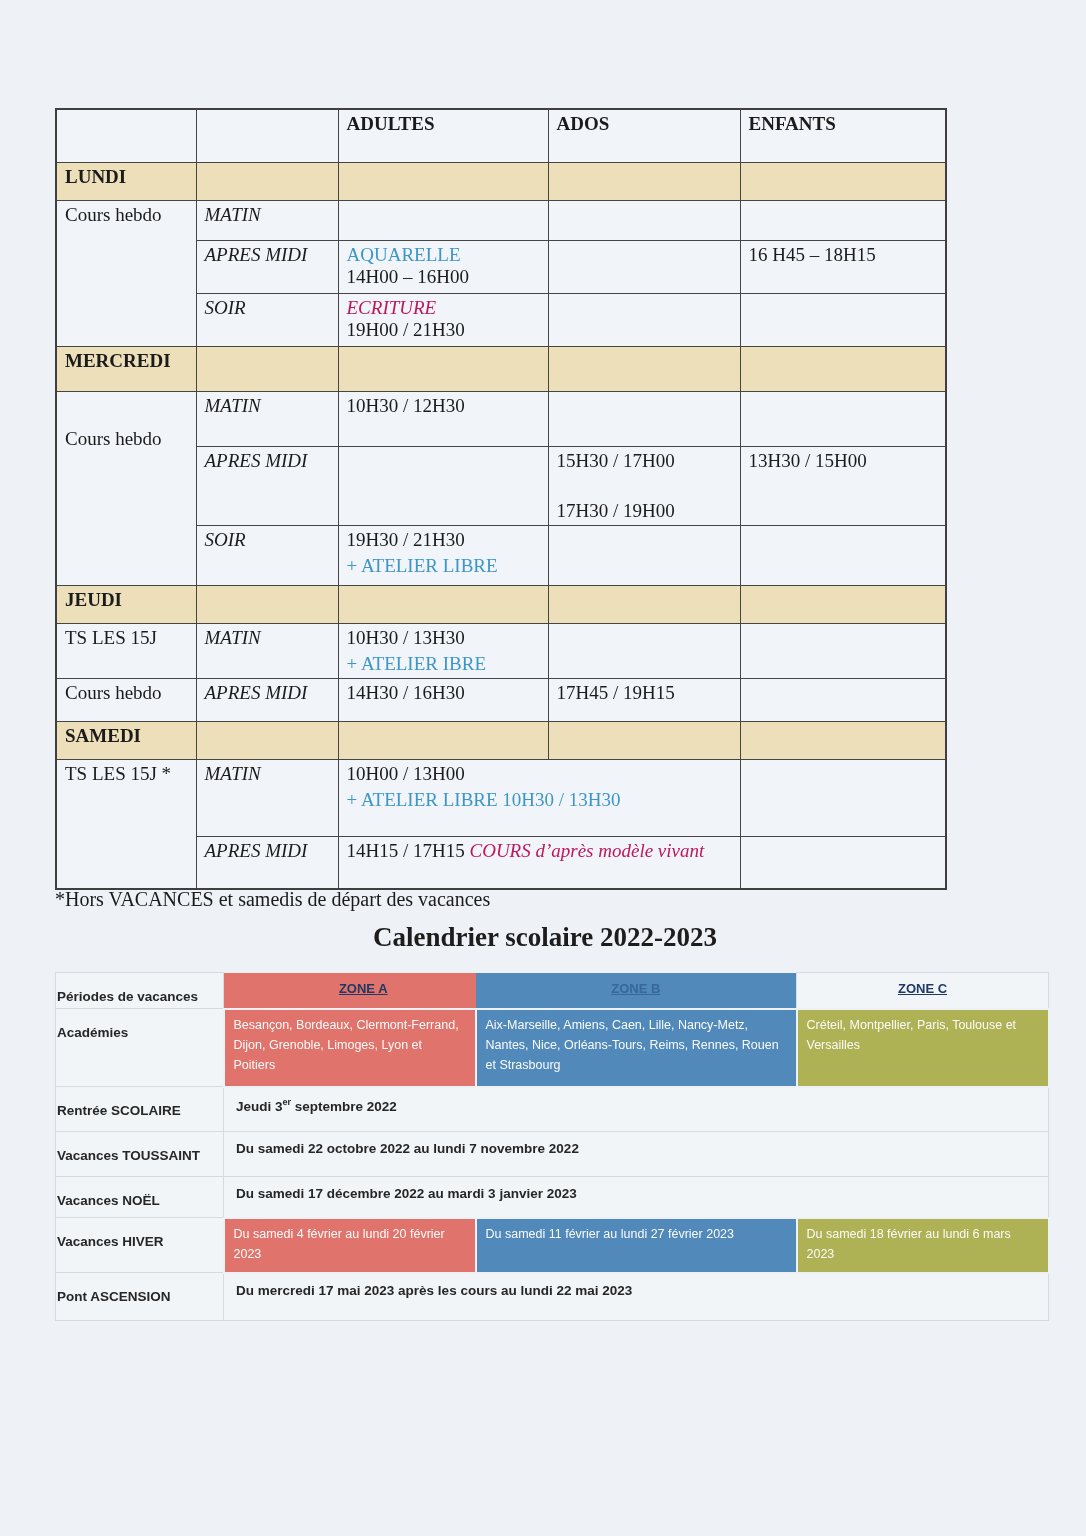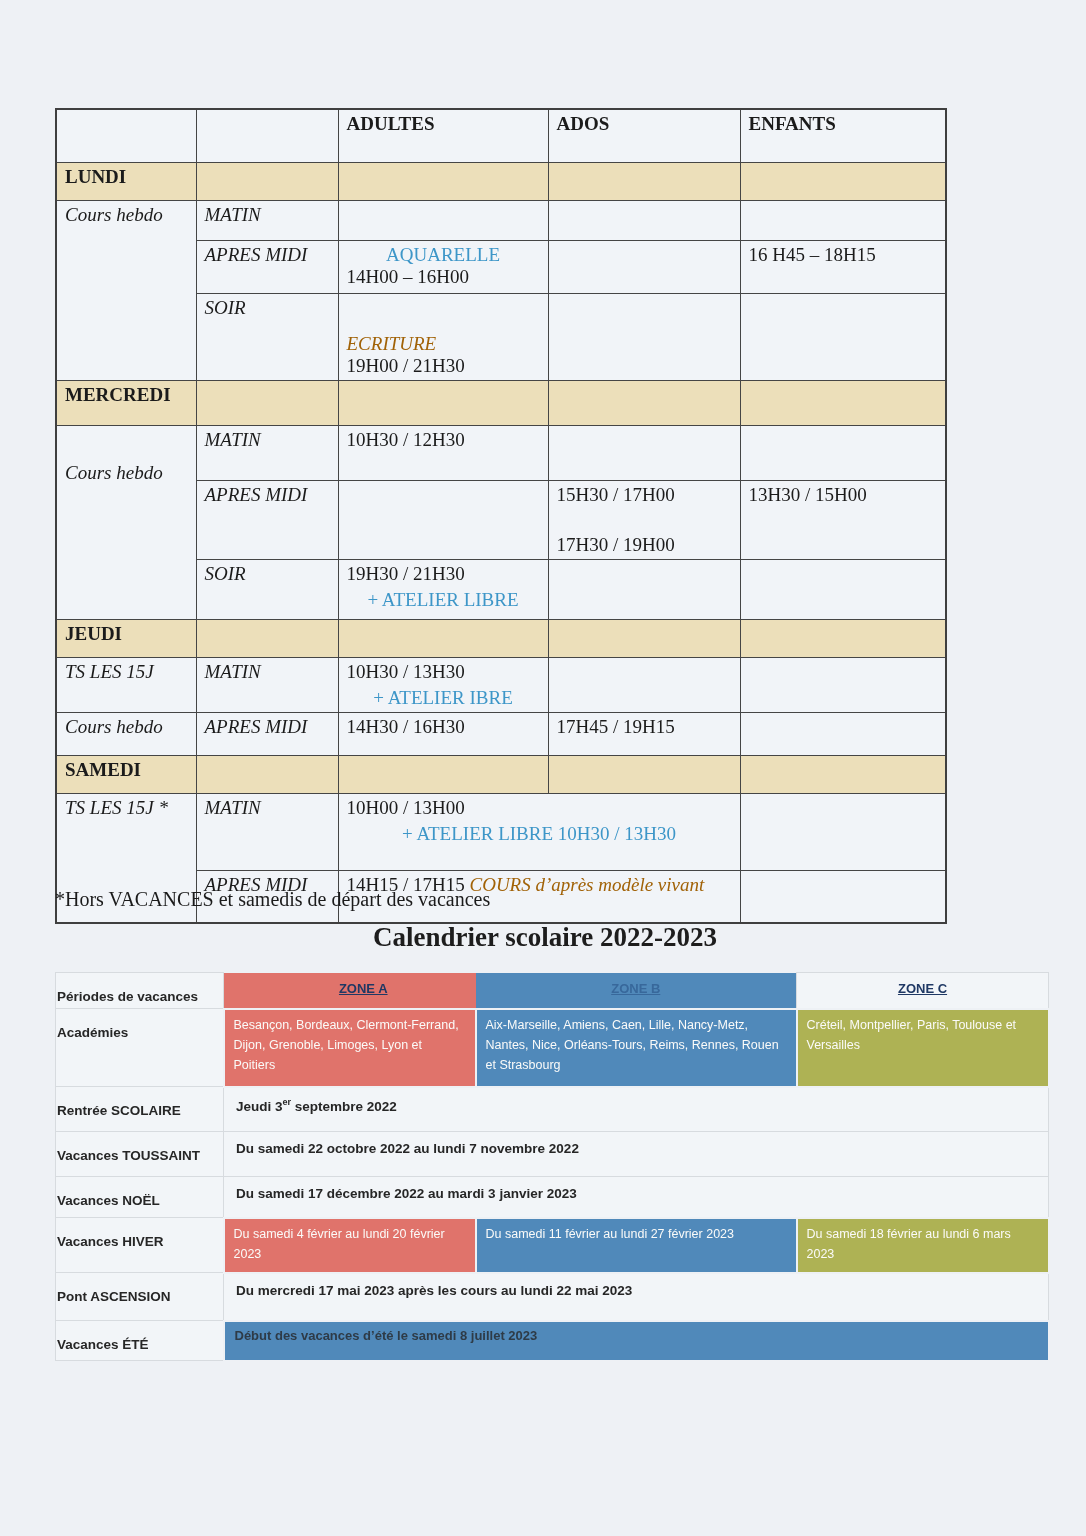--- a/index.html
+++ b/index.html
@@ -23,24 +23,24 @@
     border:1px solid #454545;
     vertical-align:top;
     padding:3px 8px;
     font-size:19px;
     color:#1b1b1b;
     overflow:hidden;
   }
   .day-row td { background:#ecdfba; }
   .day-name { font-weight:bold; font-size:20px; }
   .col-head { color:#c23a52; font-weight:bold; font-size:20px;margin-top:16px; }
-  .row-label { font-style:italic; font-size:19px; }
+  .row-label { font-size:19px; }
   .period { font-style:italic; font-size:15px; padding-top:5px; }
-  .blue { color:#3d96c8;text-align:center; }
-  .blue-i { color:#a16207; font-style:italic;margin-top:36px; }
+  .blue { color:#3d96c8; }
+  .blue-i { color:#be185d; font-style:italic; }
   .pad-mid { padding-top:36px !important; }
   .gap-top { margin-top:28px; }
   .small-gap { margin-top:4px; }
 
   
   .footnote {
     position:absolute; left:55px; top:888px;
     font-size:20px; color:#1b1b1b;
   }
   .cal-title {
@@ -280,20 +280,16 @@
       <td class="zone-cell zone-b-bg">Du samedi 11 février au lundi 27 février 2023</td>
       <td class="zone-cell zone-c-bg">Du samedi 18 février au lundi 6 mars 2023</td>
     </tr>
 
 
     <tr style="height:48px">
       <td class="cal-plain cal-label">Pont ASCENSION</td>
       <td colspan="3" class="cal-plain cal-value">Du mercredi 17 mai 2023 après les cours au lundi 22 mai 2023</td>
     </tr>
 
-    <tr style="height:40px">
-      <td class="cal-plain cal-label">Vacances ÉTÉ</td>
-      <td colspan="3" class="ete-bar zone-b-bg">Début des vacances d’été le samedi 8 juillet 2023</td>
-    </tr>
   </tbody>
     </table>
 
 </div>
 
 </body></html>

